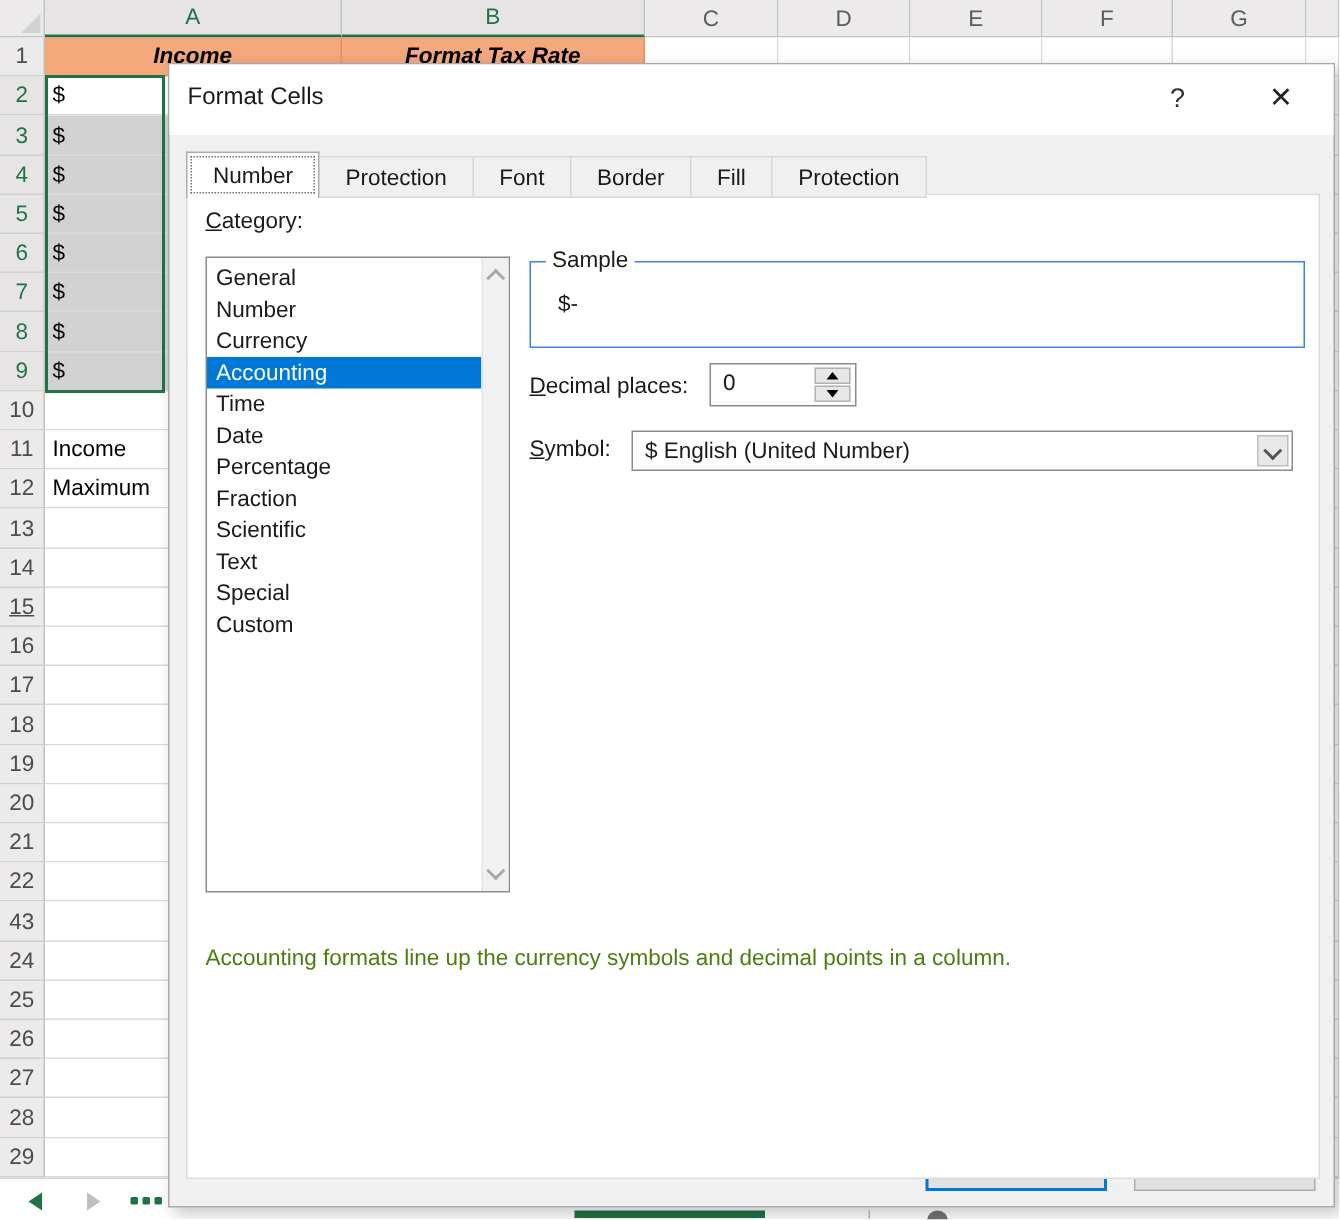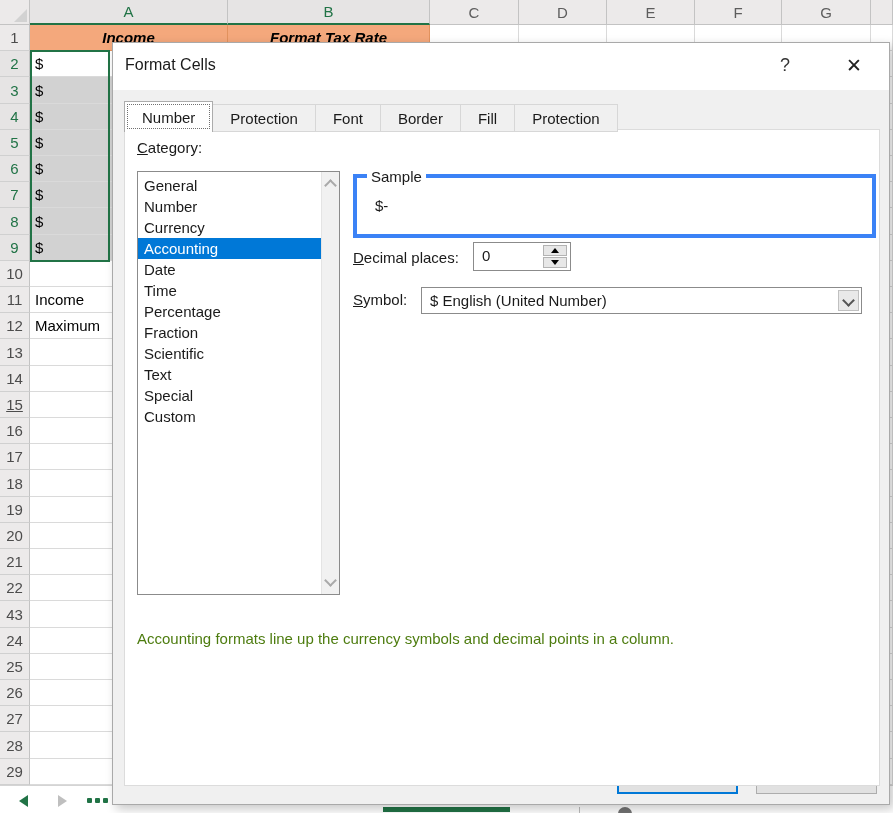--- a/index.html
+++ b/index.html
@@ -78,21 +78,21 @@
   .list-item { height:21px; line-height:21px; padding-left:6px; font-size:15px; color:#1a1a1a; }
   .list-item.selected { background:#0078d7; color:#fff; }
   .lb-scroll { position:absolute; top:0; right:0; bottom:0; width:17px; background:#f1f1f1;
                border-left:1px solid #e4e4e4; }
   .chev { position:absolute; width:7px; height:7px; border-left:2px solid #a9a9a9;
           border-bottom:2px solid #a9a9a9; }
   .chev.up { left:4px; top:9px; transform:rotate(135deg); }
   .chev.down { left:4px; bottom:9px; transform:rotate(-45deg); }
 
   .samplebox { position:absolute; left:228px; top:44px; width:515px; height:56px;
-               border:4px solid #3b82f6; }
+               border:1px solid #3b82f6; }
   .sample-label { position:absolute; left:10px; top:-10px; background:#fff; padding:0 4px; }
   .sample-value { position:absolute; left:18px; top:19px; }
 
   .decimal-label { position:absolute; left:228px; top:119px; }
   .spinbox { position:absolute; left:348px; top:112px; width:98px; height:29px;
              border:1px solid #8b8b8b; background:#fff; box-sizing:border-box; }
   .spin-value { position:absolute; left:8px; top:4px; }
   .spin-btns { position:absolute; right:3px; top:2px; width:24px; height:23px;
                display:flex; flex-direction:column; gap:1px; }
   .spin-btn { flex:1; background:#e7e7e7; border:1px solid #b3b3b3; box-sizing:border-box;
@@ -434,22 +434,22 @@
 
     <div class="tabpage">
       <div class="category-label"><u>C</u>ategory:</div>
 
       <div class="listbox">
         <div class="list-items">
             <div class="list-item">General</div>
             <div class="list-item">Number</div>
             <div class="list-item">Currency</div>
             <div class="list-item selected">Accounting</div>
+            <div class="list-item">Time</div>
             <div class="list-item">Date</div>
-            <div class="list-item">Time</div>
             <div class="list-item">Percentage</div>
             <div class="list-item">Fraction</div>
             <div class="list-item">Scientific</div>
             <div class="list-item">Text</div>
             <div class="list-item">Special</div>
             <div class="list-item">Custom</div>
           </div>
         <div class="lb-scroll">
           <span class="chev up"></span>
           <span class="chev down"></span>

